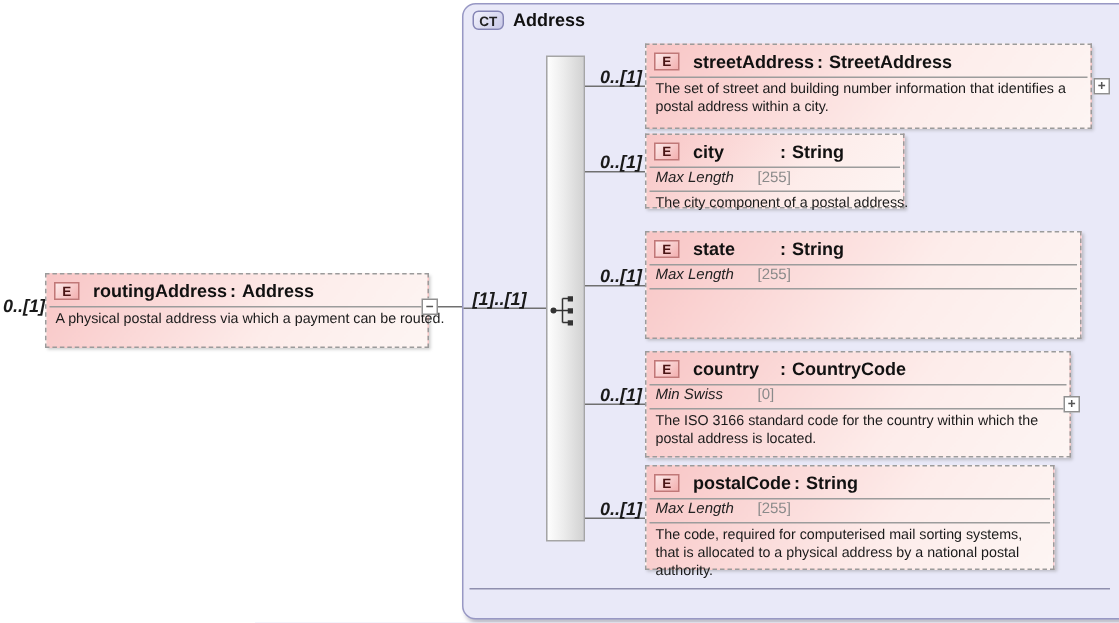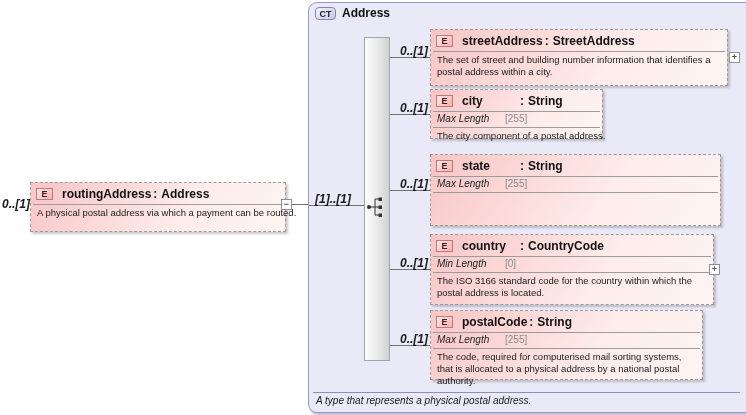--- a/index.html
+++ b/index.html
@@ -185,21 +185,21 @@
 
     <div class="tbox el" id="el-3">
       <div class="hdr">
         <span class="badge-e">E</span>
         <span class="nm">country</span>
         <span class="colon">:</span>
         <span class="ty">CountryCode</span>
       </div>
       <div class="sep"></div>
       <div class="facet">
-        <span class="fname">Min Length</span>
+        <span class="fname">Min Swiss</span>
         <span class="fval">[0]</span>
       </div>
       <div class="sep"></div>
       <div class="desc">The ISO 3166 standard code for the country within which the postal address is located.</div>
     </div>
     <div class="sq" style="left:400px; top:261px;">+</div>
 
     <div class="tbox el" id="el-4">
       <div class="hdr">
         <span class="badge-e">E</span>
@@ -210,16 +210,15 @@
       <div class="sep"></div>
       <div class="facet">
         <span class="fname">Max Length</span>
         <span class="fval">[255]</span>
       </div>
       <div class="sep"></div>
       <div class="desc">The code, required for computerised mail sorting systems, that is allocated to a physical address by a national postal authority.</div>
     </div>
 
     <div id="ftline"></div>
-    <div id="fttext">A type that represents a physical postal address.</div>
   </div>
 
 </div>
 
 </body></html>

